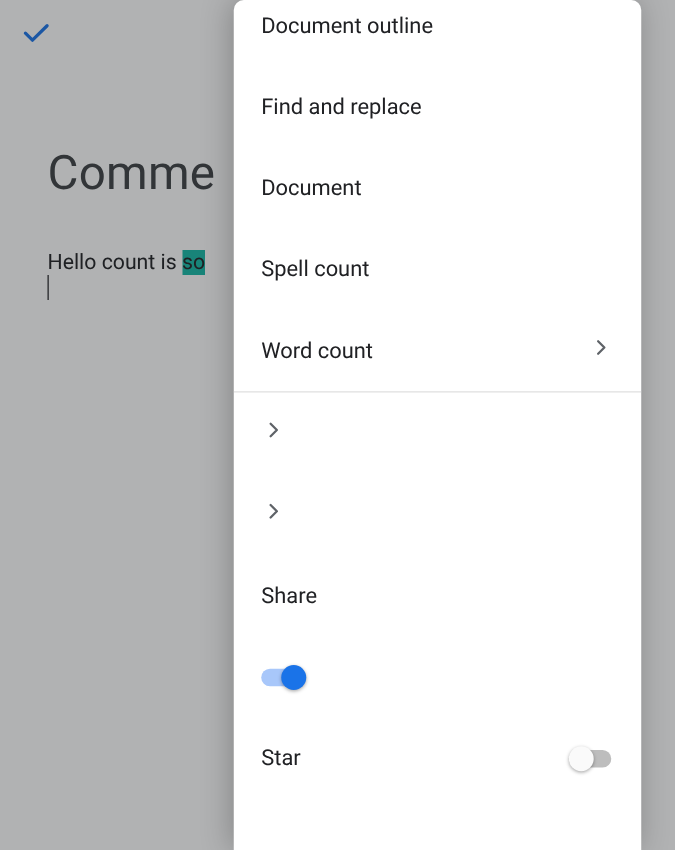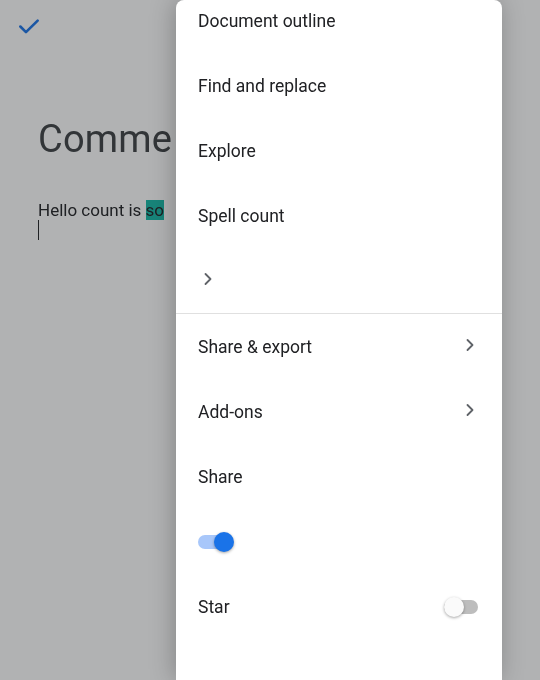--- a/index.html
+++ b/index.html
@@ -12,21 +12,21 @@
   .check { color: #1a73e8; }
   .doc-content { padding: 60px 38px 0; }
   .doc-title { font-size: 38px; color: #3c4043; line-height: 1.25; font-weight: 400; letter-spacing: 0.2px; }
   .doc-body { margin-top: 36px; font-size: 17px; color: #202124; }
   .hl { background: #14b8a6; }
   .cursor { display:inline-block; width:1px; height:20px; background:#202124; vertical-align:-3px; }
 
   .scrim { position:absolute; inset:0; background: rgba(32,33,36,0.35); }
 
   
-  .menu { position:absolute; top:0; right:38px; width:326px; height:680px; background:#fff; border-radius:8px 8px 0 0; box-shadow: -2px 0 24px rgba(0,0,0,0.25); overflow:hidden; }
+  .menu { position:absolute; top:0; right:27px; width:326px; height:680px; background:#fff; border-radius:8px 8px 0 0; box-shadow: -2px 0 24px rgba(0,0,0,0.25); overflow:hidden; }
   .menu-inner { position:absolute; left:0; right:0; top:-12px; }
   .item { display:flex; align-items:center; height:65px; padding:0 22px; font-size:17.5px; color:#202124; cursor:pointer; }
   .item .label { flex:1; }
   .chev { color:#5f6368; }
   .sep { height:1px; background:#e0e0e0; margin:0; }
 
   
   .switch { position:relative; width:36px; height:20px; }
   .switch .track { position:absolute; left:0; top:3px; width:34px; height:14px; border-radius:8px; background:#bdbdbd; }
   .switch .thumb { position:absolute; top:0; width:20px; height:20px; border-radius:50%; background:#fafafa; box-shadow:0 1px 3px rgba(0,0,0,0.35); left:0; }
@@ -60,45 +60,44 @@
 
   <div class="menu">
     <div class="menu-inner">
       <div class="item">
         <span class="label">Document outline</span>
       </div>
       <div class="item">
         <span class="label">Find and replace</span>
       </div>
       <div class="item">
-        <span class="label">Explore</span>
+        <span class="label">Document</span>
       </div>
       <div class="item">
         <span class="label">Spell count</span>
       </div>
       <div class="item">
+        <span class="label">Word count</span>
         <span class="chev">
           <svg width="20" height="20" viewBox="0 0 24 24" fill="none" stroke="currentColor" stroke-width="2.2" stroke-linecap="round" stroke-linejoin="round">
               <polyline points="9 6 15 12 9 18"></polyline>
             </svg>
         </span>
       </div>
 
       <div class="sep"></div>
 
       <div class="item">
-        <span class="label">Share &amp; export</span>
         <span class="chev">
           <svg width="20" height="20" viewBox="0 0 24 24" fill="none" stroke="currentColor" stroke-width="2.2" stroke-linecap="round" stroke-linejoin="round">
               <polyline points="9 6 15 12 9 18"></polyline>
             </svg>
         </span>
       </div>
       <div class="item">
-        <span class="label">Add-ons</span>
         <span class="chev">
           <svg width="20" height="20" viewBox="0 0 24 24" fill="none" stroke="currentColor" stroke-width="2.2" stroke-linecap="round" stroke-linejoin="round">
               <polyline points="9 6 15 12 9 18"></polyline>
             </svg>
         </span>
       </div>
       <div class="item">
         <span class="label">Share</span>
       </div>
       <div class="item">

